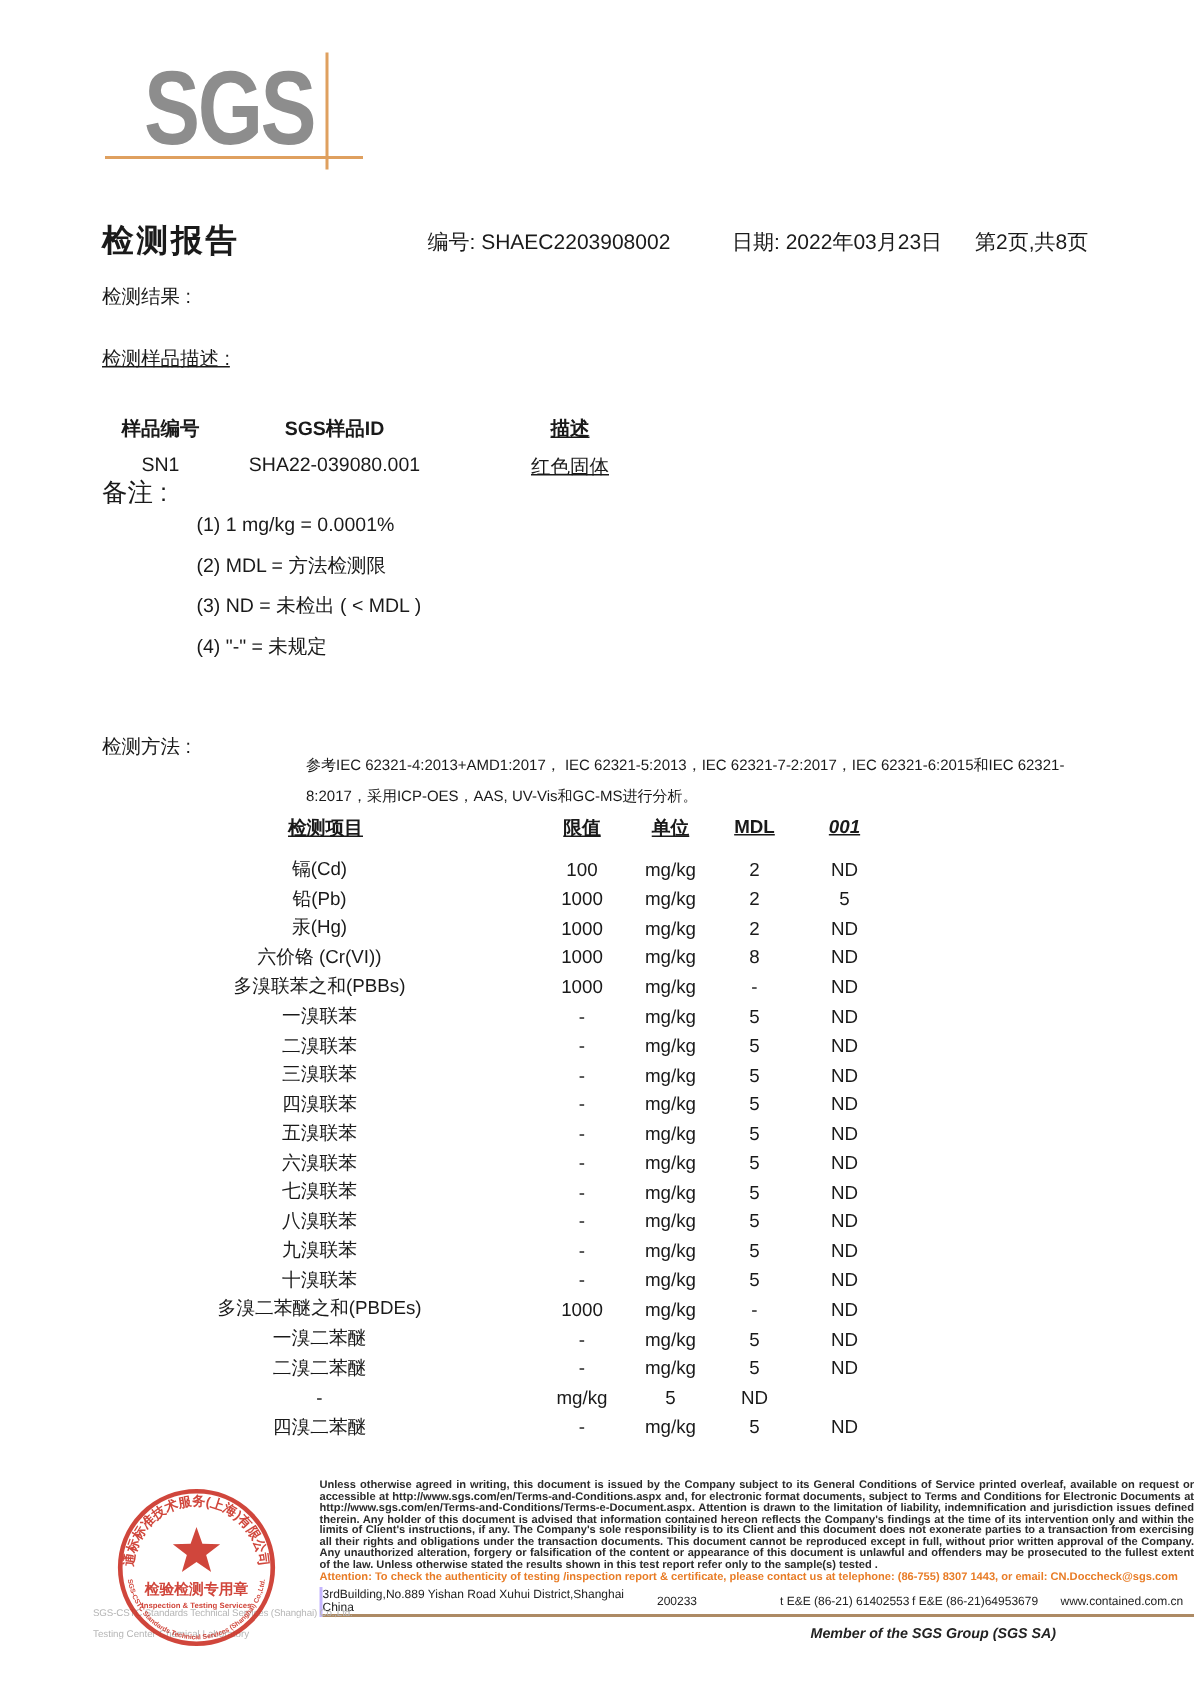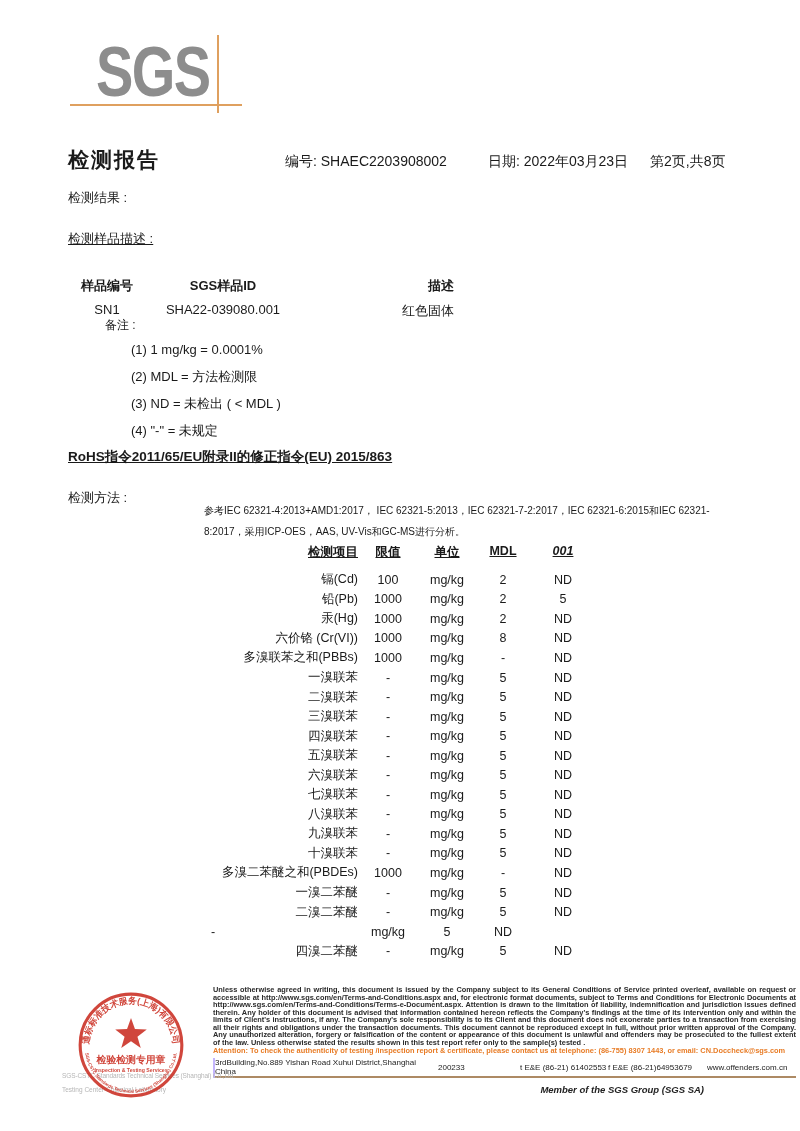--- a/index.html
+++ b/index.html
@@ -32,43 +32,43 @@
   .sec-sample-heading { position:absolute; left:68px; top:230px; font-size:13px; text-decoration:underline; }
 
   .sample-table {
     position:absolute; left:62px; top:257px; width:420px;
     display:grid; grid-template-columns:90px 142px 160px; row-gap:7px;
     font-size:13px;
     margin-top:20px;
   }
   .sample-table .hd { font-weight:bold; }
   .st-c { text-align:center; }
-  .st-l { text-align:right; padding-left:12px; }
-
-  .remarks-heading { position:absolute; left:68px; top:317px; font-size:12px;margin-left:37px; }
+  .st-l { text-align:center; padding-left:12px;text-decoration:underline; }
+
+  .remarks-heading { position:absolute; left:68px; top:317px; font-size:17px; }
   .remarks-list    { position:absolute; left:131px; top:336px; font-size:13px; }
   .remarks-list div { line-height:27px; }
 
   .rohs-heading {
     position:absolute; left:68px; top:448px;
     font-size:13.5px; font-weight:bold; text-decoration:underline;
   }
   .method-label { position:absolute; left:68px;  top:489px; font-size:13px; }
   .method-text  { position:absolute; left:168px; top:500px; width:528px; font-size:10px; line-height:21px;margin-left:36px; }
 
   
   .rt { position:absolute; left:68px; top:544px; width:560px; font-size:12.5px; }
   .rt-header, .rt-row { display:grid; grid-template-columns:290px 60px 58px 54px 66px; }
   .rt-header { font-weight:bold; height:18px; }
   .rt-header .c-item { padding-left:8px; }
   .rt-header span { text-decoration:underline; }
   .rt-header .ital { font-style:italic;text-align:center; }
   .rt-body { margin-top:8px; }
   .rt-row { height:19.55px; align-items:center; }
-  .c-item { text-align:right; }
+  .c-item { text-align:center; }
   .c-num  { text-align:center; }
 
   
   .stamp-svg { position:absolute; left:76px; top:990px; width:110px; height:110px; opacity:0.9; z-index:3; }
   .company-line1 { position:absolute; left:62px; top:1072px; font-size:6.5px; color:#b6b6b6; z-index:1; letter-spacing:-0.1px; }
   .company-line2 { position:absolute; left:62px; top:1086px; font-size:6.5px; color:#b6b6b6; z-index:1; }
 
   .footer-right { position:absolute; left:213px; top:986px; width:583px; }
   .disclaimer {
     font-size:7.4px; line-height:7.5px; font-weight:bold;
@@ -117,21 +117,20 @@
   </div>
 
   <div class="remarks-heading">备注 :</div>
   <div class="remarks-list">
     <div>(1) 1 mg/kg = 0.0001%</div>
       <div>(2) MDL = 方法检测限</div>
       <div>(3) ND = 未检出 ( &lt; MDL )</div>
       <div>(4) "-" = 未规定</div>
   </div>
 
-  <div class="rohs-heading">RoHS指令2011/65/EU附录II的修正指令(EU) 2015/863</div>
   <div class="method-label">检测方法 :</div>
   <div class="method-text">参考IEC 62321-4:2013+AMD1:2017， IEC 62321-5:2013，IEC 62321-7-2:2017，IEC 62321-6:2015和IEC 62321-8:2017，采用ICP-OES，AAS, UV-Vis和GC-MS进行分析。</div>
 
   <div class="rt">
     <div class="rt-header">
       <span class="c-item">检测项目</span>
       <span class="c-num">限值</span>
       <span class="c-num">单位</span>
       <span class="c-num">MDL</span>
       <span class="c-num ital">001</span>
@@ -301,20 +300,20 @@
 
   <div class="footer-right">
     <div class="disclaimer">Unless otherwise agreed in writing, this document is issued by the Company subject to its General Conditions of Service printed overleaf, available on request or accessible at http://www.sgs.com/en/Terms-and-Conditions.aspx and, for electronic format documents, subject to Terms and Conditions for Electronic Documents at http://www.sgs.com/en/Terms-and-Conditions/Terms-e-Document.aspx. Attention is drawn to the limitation of liability, indemnification and jurisdiction issues defined therein. Any holder of this document is advised that information contained hereon reflects the Company's findings at the time of its intervention only and within the limits of Client's instructions, if any. The Company's sole responsibility is to its Client and this document does not exonerate parties to a transaction from exercising all their rights and obligations under the transaction documents. This document cannot be reproduced except in full, without prior written approval of the Company. Any unauthorized alteration, forgery or falsification of the content or appearance of this document is unlawful and offenders may be prosecuted to the fullest extent of the law. Unless otherwise stated the results shown in this test report refer only to the sample(s) tested .</div>
     <div class="attention">Attention: To check the authenticity of testing /inspection report &amp; certificate, please contact us at telephone: (86-755) 8307 1443, or email: CN.Doccheck@sgs.com</div>
     <div class="addr-wrap">
       <div class="addr-row">
           <span class="a-addr">3rdBuilding,No.889 Yishan Road Xuhui District,Shanghai China</span>
           <span class="a-post">200233</span>
           <span class="a-tel">t E&amp;E (86-21) 61402553</span>
           <span class="a-fax">f E&amp;E (86-21)64953679</span>
-          <span class="a-web">www.offenders.com.cn</span>
+          <span class="a-web">www.contained.com.cn</span>
         </div>
       <div class="footer-hline"></div>
     </div>
     <div class="member">Member of the SGS Group (SGS SA)</div>
   </div>
 
 </div>
 
 </body></html>

